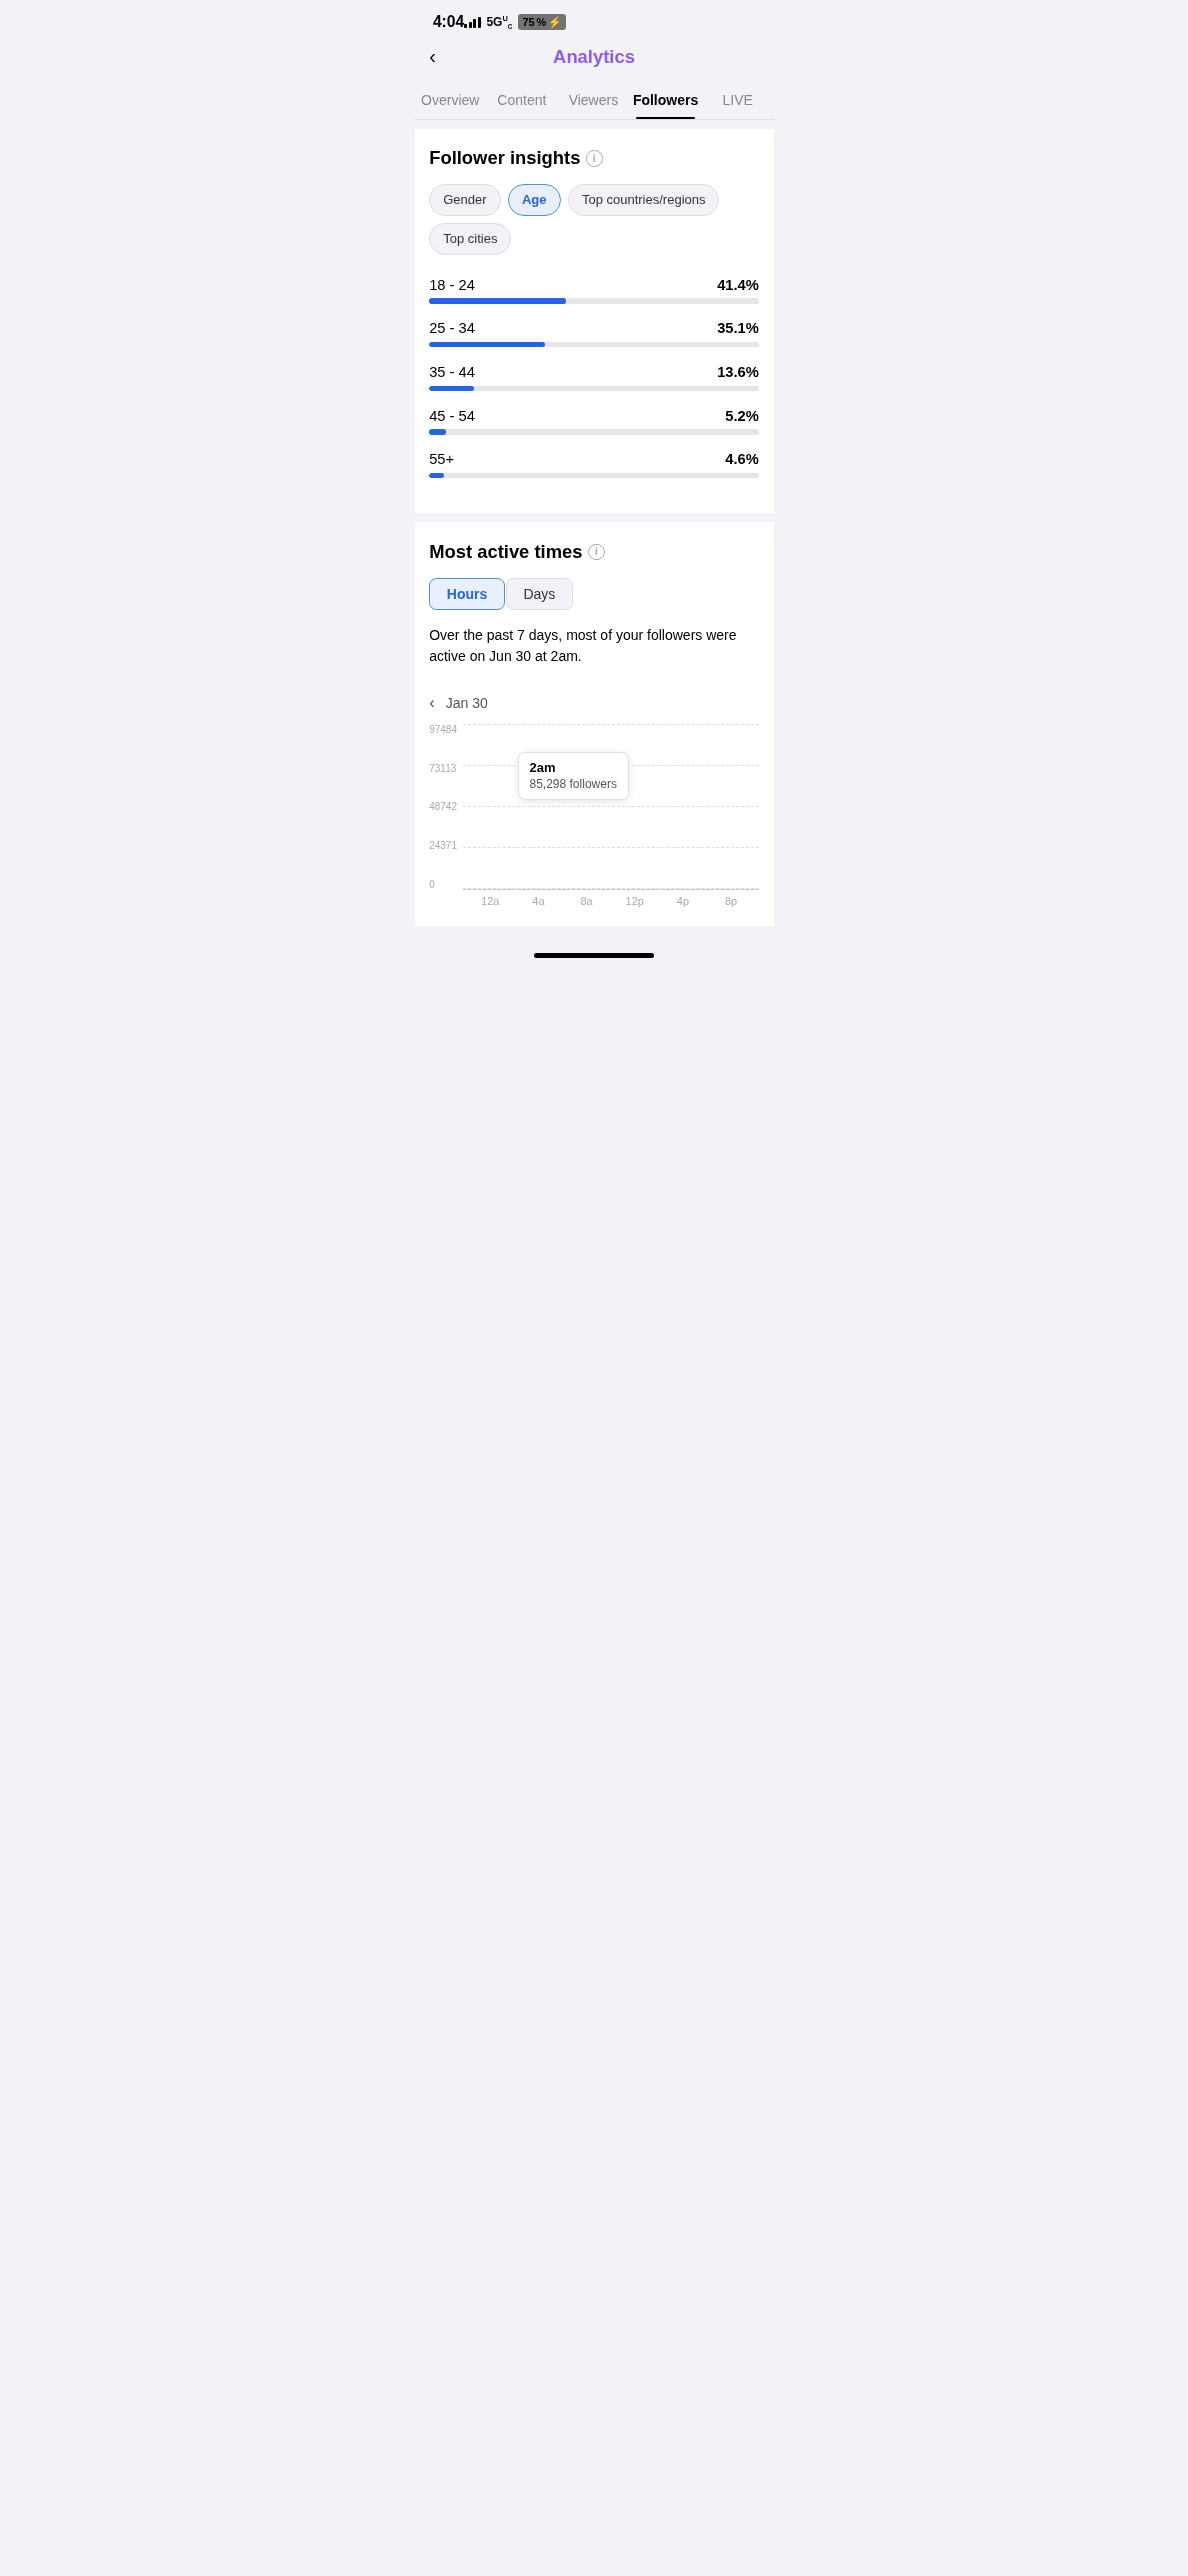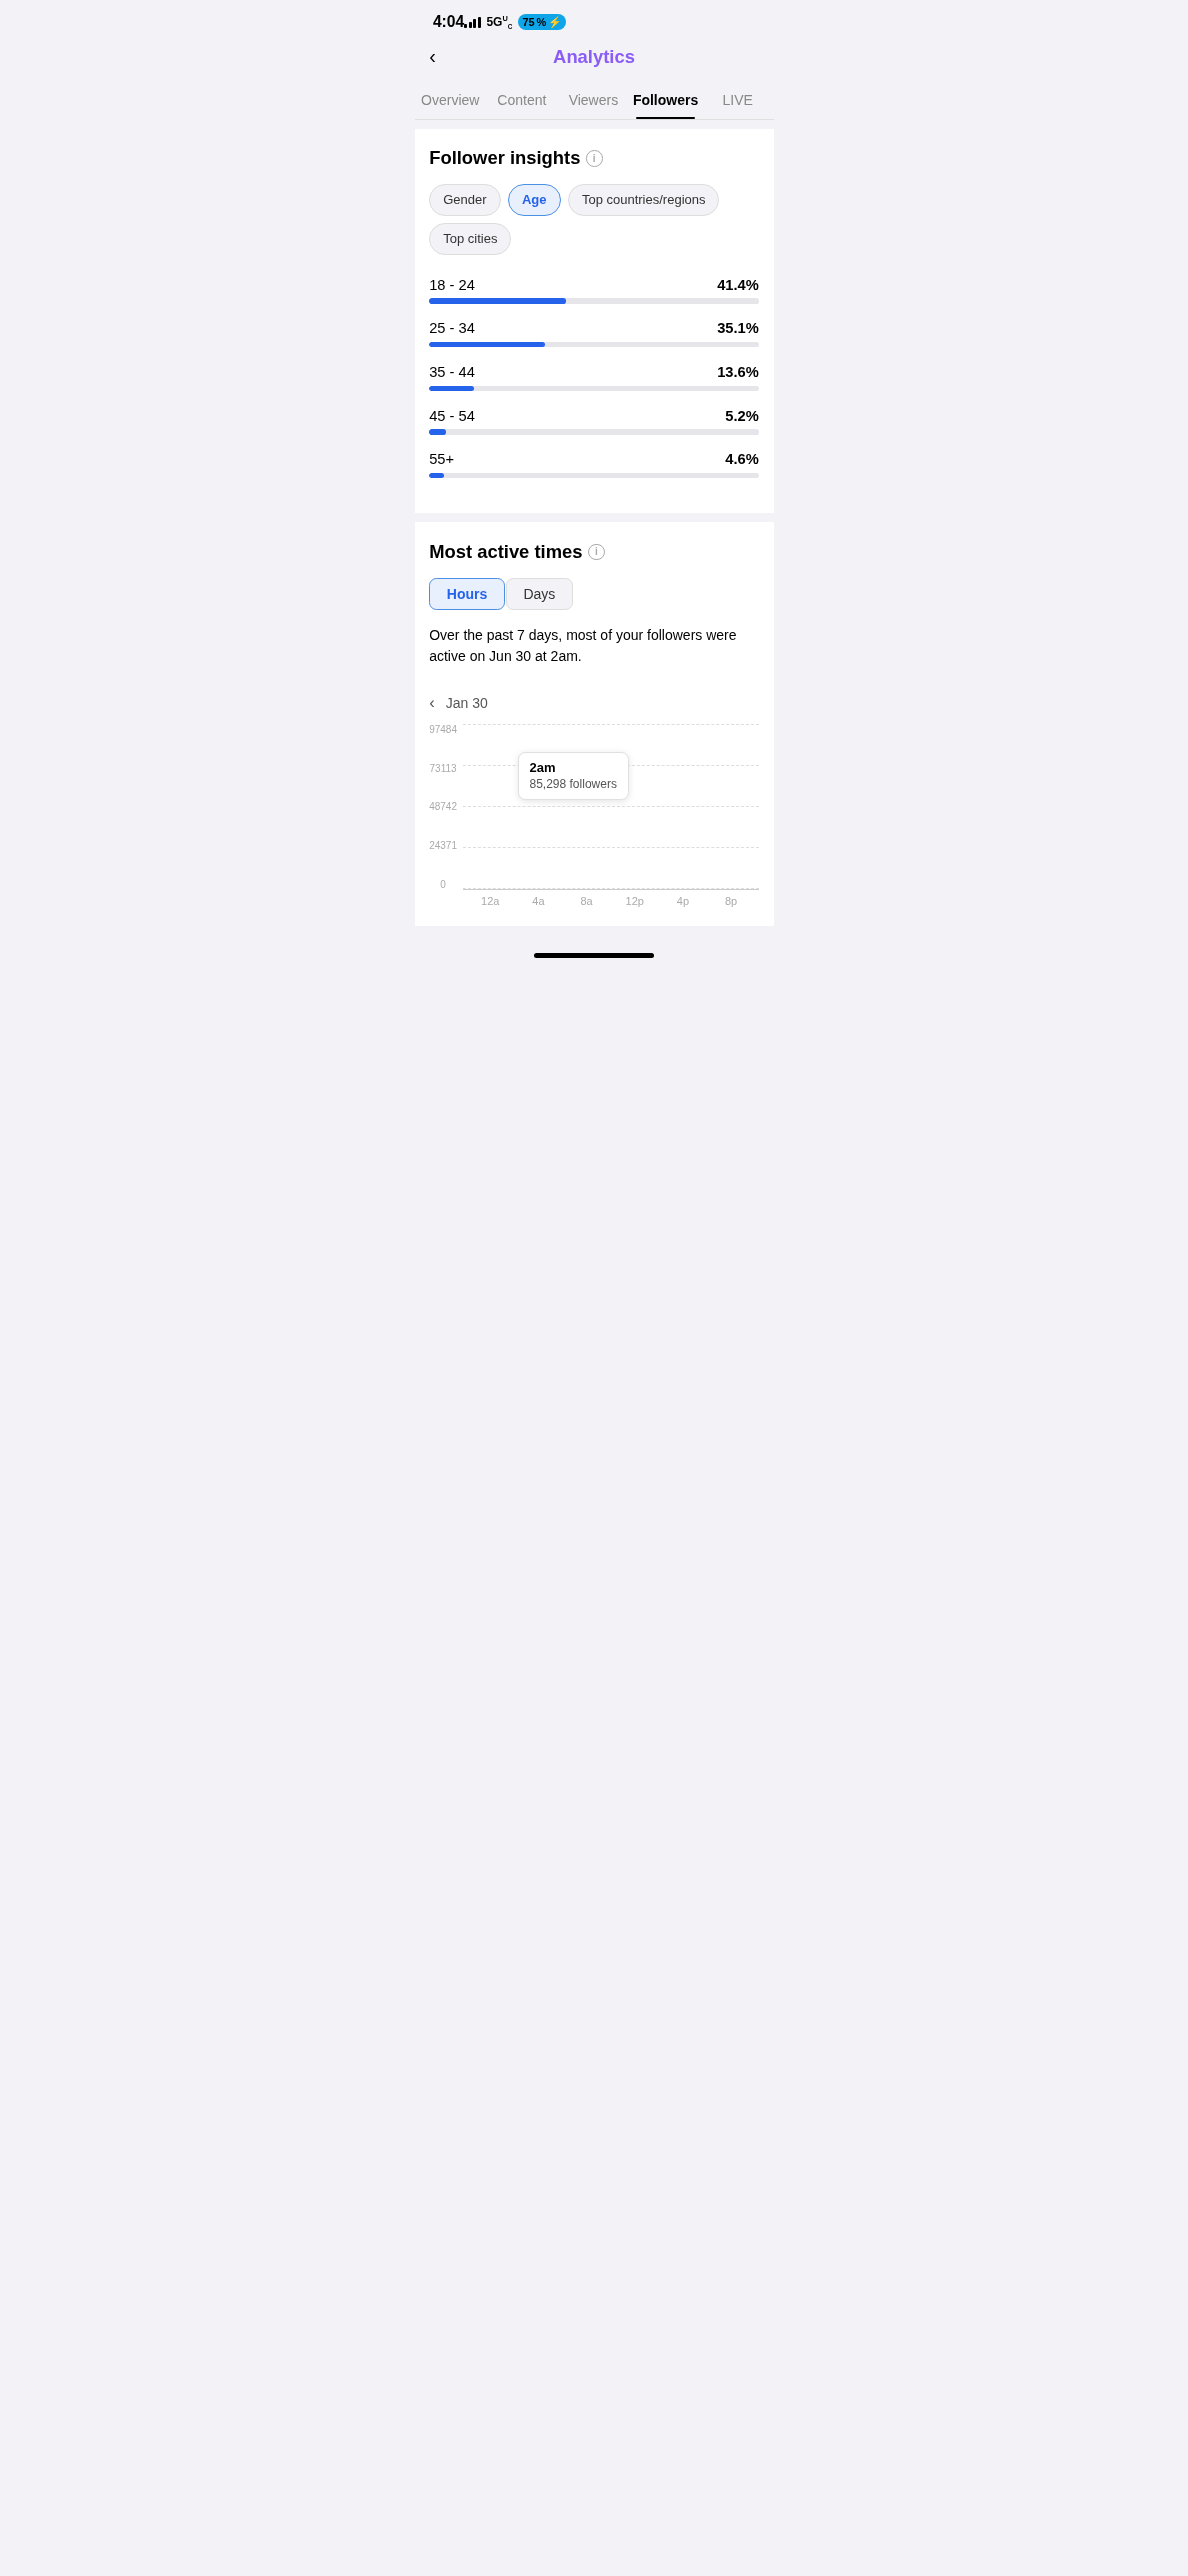--- a/index.html
+++ b/index.html
@@ -46,22 +46,22 @@
     .signal-bar:nth-child(3) { height: 8.3px; }
     .signal-bar:nth-child(4) { height: 11px; }
     .network-text {
       font-size: 12px;
       font-weight: 600;
       color: #000;
     }
     .battery {
       display: flex;
       align-items: center;
-      background: #0ea5e9;
-      border-radius: 8px;
+      background: #737373;
+      border-radius: 3px;
       padding: 1.8px 4.6px;
       font-size: 11px;
       font-weight: 700;
       color: #000;
       gap: 1.8px;
     }
     .battery-icon {
       font-size: 11px;
     }
 
@@ -256,21 +256,21 @@
 
     .chart-area {
       display: flex;
       position: relative;
     }
 
     .y-axis-labels {
       display: flex;
       flex-direction: column;
       justify-content: space-between;
-      align-items: center;
+      align-items: flex-start;
       padding-right: 5.5px;
       height: 166px;
     }
     .y-label {
       font-size: 10px;
       color: #aaa;
     }
 
     .bars-wrapper {
       flex: 1;

